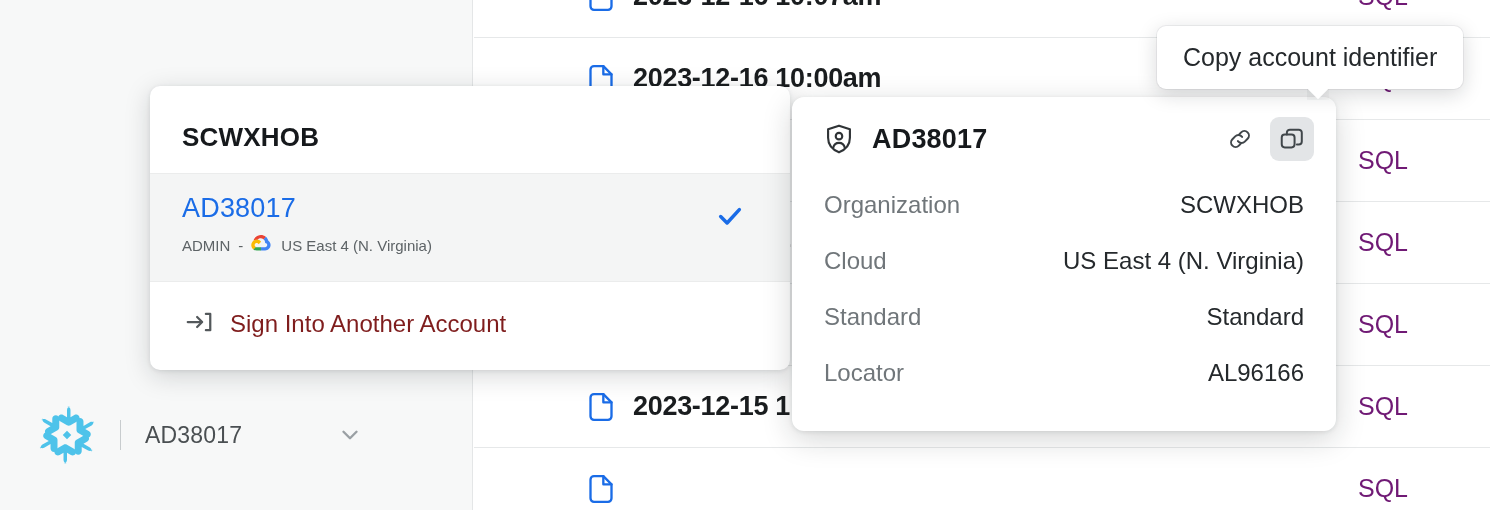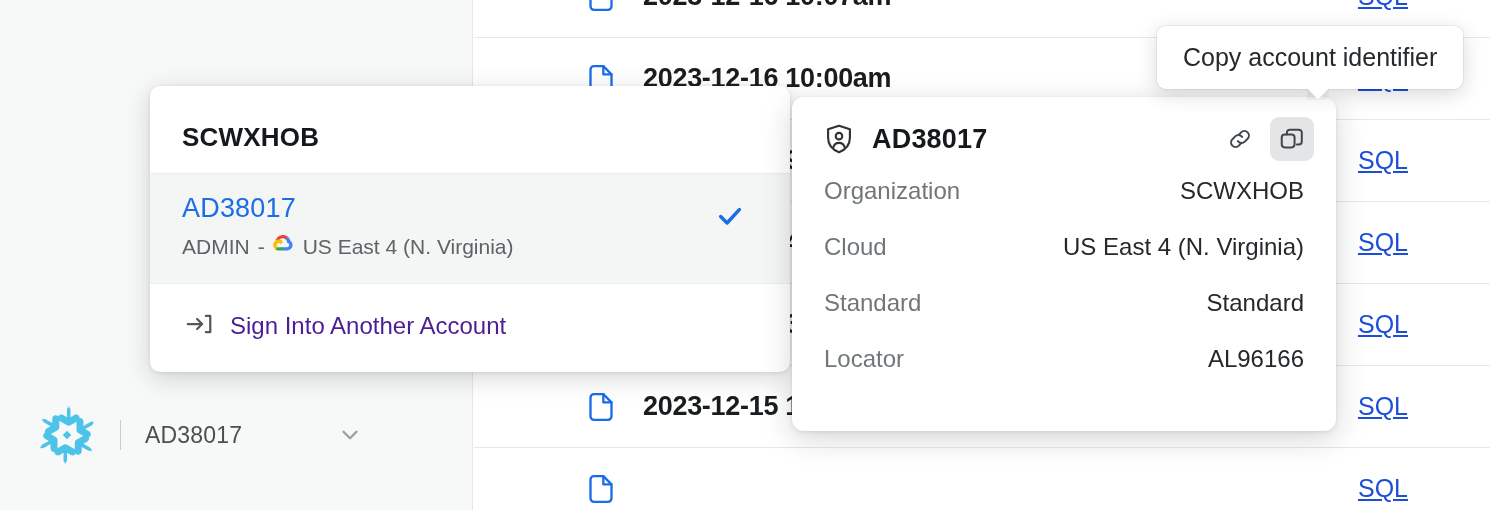--- a/index.html
+++ b/index.html
@@ -74,33 +74,32 @@
     display: flex;
     align-items: center;
   }
   .ws-doc-icon {
     margin-left: 113px;
     width: 28px; height: 32px;
     flex: none;
     display: block;
   }
   .ws-date {
-    margin-left: 28px;
+    margin-left: 18px;
     font-size: 27px;
     font-weight: bold;
     color: #1a1d1f;
     letter-spacing: -0.3px;
     white-space: nowrap;
   }
   .ws-lang {
     position: absolute;
     right: 82px;
     font-size: 25px;
-    color: #1d4ed8;
-    text-decoration: underline;
+    color: #701a75;
   }
 
   
   #account-dropdown {
     position: absolute;
     left: 150px; top: 86px;
     width: 640px;
     background: #ffffff;
     border-radius: 10px;
     box-shadow: 0 6px 26px rgba(20,25,30,.17), 0 1px 4px rgba(20,25,30,.10);
@@ -122,21 +121,21 @@
     position: relative;
   }
   #dropdown-account-name {
     font-size: 27px;
     color: #1a6ce7;
     line-height: 1.35;
     letter-spacing: .2px;
   }
   #dropdown-account-sub {
     margin-top: 6px;
-    font-size: 21px;
+    font-size: 15px;
     color: #5d6366;
     display: flex;
     align-items: center;
     white-space: nowrap;
   }
   #dropdown-account-sub .gcp-mini { margin: 0 7px 0 5px; display:block; }
   #dropdown-check {
     position: absolute;
     right: 46px;
     top: 28px;
@@ -144,21 +143,21 @@
   }
   #dropdown-signin-row {
     display: flex;
     align-items: center;
     padding: 26px 0 30px 34px;
     height: 32px;
   }
   #dropdown-signin-label {
     margin-left: 16px;
     font-size: 24px;
-    color: #4c1d95;
+    color: #7f1d1d;
   }
   #signin-icon { display:block; color:#53585b; }
 
   
   #account-detail {
     position: absolute;
     left: 792px; top: 97px;
     width: 544px;
     background: #ffffff;
     border-radius: 12px;
@@ -196,21 +195,21 @@
     background: transparent;
     border: none;
     padding: 0;
     cursor: pointer;
   }
   .detail-action-btn.is-hovered { background: #e3e5e7; }
 
   #detail-rows { padding: 8px 32px 0 32px; }
   .detail-row {
     display: flex;
-    align-items: flex-start;
+    align-items: center;
     height: 56px;
   }
   .detail-key {
     font-size: 24px;
     color: #70767a;
   }
   .detail-val {
     margin-left: auto;
     font-size: 24px;
     color: #25292c;

